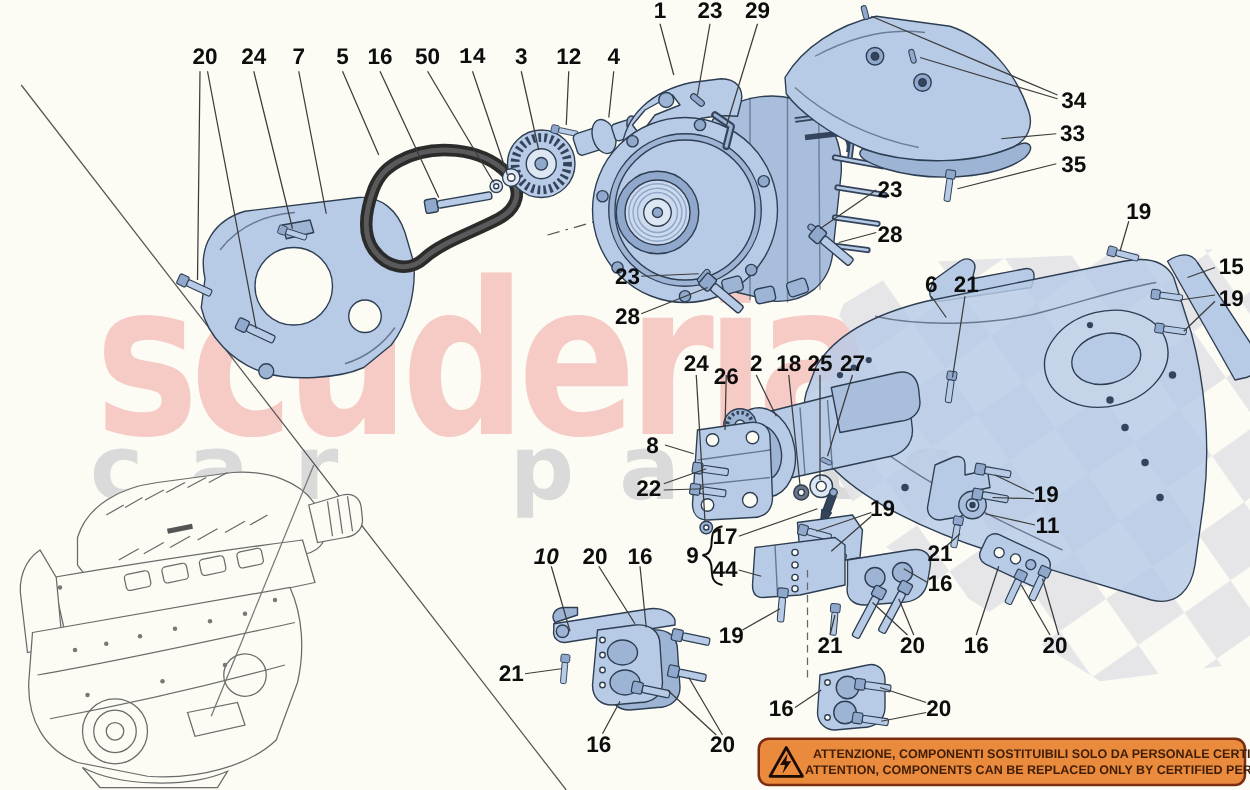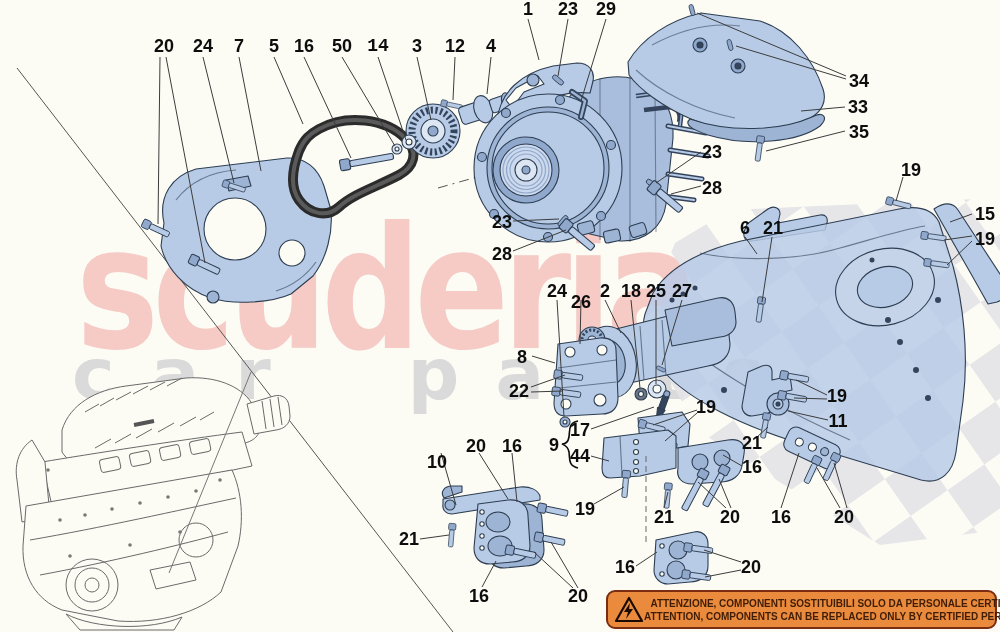--- a/index.html
+++ b/index.html
@@ -422,21 +422,21 @@
       <div class="callout" style="left: 522px; top: 357px;">8</div>
       <div class="callout" style="left: 519px; top: 391px;">22</div>
       <div class="callout" style="left: 580px; top: 430px; text-align: right;">17</div>
       <div class="callout" style="left: 554px; top: 445px;">9</div>
       <div class="callout" style="left: 580px; top: 456px;">44</div>
       <div class="callout" style="left: 706px; top: 407px;">19</div>
       <div class="callout" style="left: 837px; top: 396px;">19</div>
       <div class="callout" style="left: 838px; top: 421px;">11</div>
       <div class="callout" style="left: 752px; top: 443px;">21</div>
       <div class="callout" style="left: 752px; top: 467px;">16</div>
-      <div class="callout" style="left: 437px; top: 462px;">10</div>
+      <div class="callout" style="left: 437px; top: 446px; font-style: italic;">10</div>
       <div class="callout" style="left: 476px; top: 446px;">20</div>
       <div class="callout" style="left: 512px; top: 446px;">16</div>
       <div class="callout" style="left: 585px; top: 509px;">19</div>
       <div class="callout" style="left: 664px; top: 517px;">21</div>
       <div class="callout" style="left: 730px; top: 517px;">20</div>
       <div class="callout" style="left: 781px; top: 517px;">16</div>
       <div class="callout" style="left: 844px; top: 517px;">20</div>
       <div class="callout" style="left: 409px; top: 539px;">21</div>
       <div class="callout" style="left: 479px; top: 596px;">16</div>
       <div class="callout" style="left: 578px; top: 596px;">20</div>

